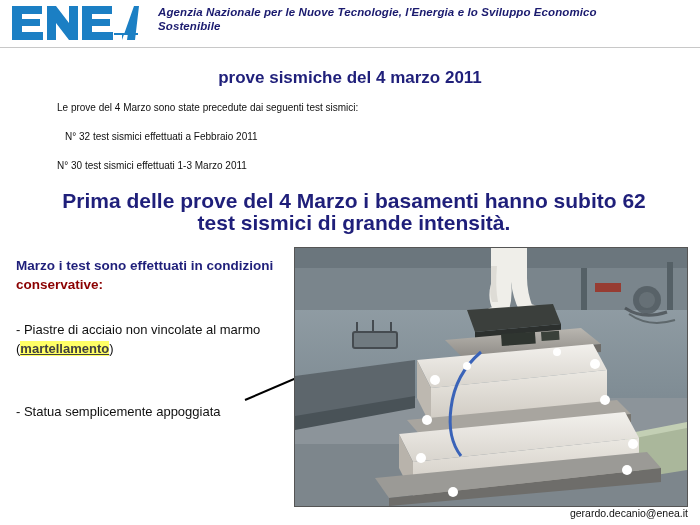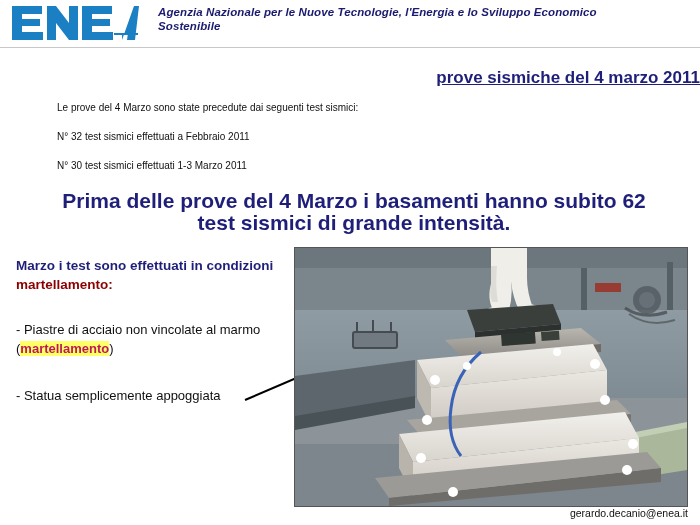--- a/index.html
+++ b/index.html
@@ -53,36 +53,35 @@
     height: 1px;
     background: #c8c8c8;
   }
 
   
   .slide-title {
     position: absolute;
     left: 0;
     top: 68px;
     width: 700px;
-    text-align: right;
+    text-align: center;
     font-size: 17px;
     font-weight: bold;
     color: #1f1f7a;
-    text-decoration: underline;
   }
 
   
   .intro-line {
     position: absolute;
     left: 57px;
     font-size: 10px;
     color: #101010;
   }
   .intro-1 { top: 102px; }
-  .intro-2 { top: 131px; }
+  .intro-2 { top: 131px; margin-left: 8px; }
   .intro-3 { top: 160px; }
 
   .emphasis {
     position: absolute;
     left: 54px;
     top: 190px;
     width: 600px;
     font-size: 21px;
     font-weight: bold;
     color: #1f1f7a;
@@ -105,24 +104,25 @@
   }
   .lc-head .cons {
     color: #8b0000;
   }
   .lc-item {
     font-size: 13px;
     color: #101010;
     line-height: 19px;
   }
   .lc-item-1 { margin-top: 26px; }
-  .lc-item-2 { margin-top: 28px; }
+  .lc-item-2 { margin-top: 44px; }
   .martell {
-    color: #be185d;
-    font-weight: bold;
+    color: #404040;
+    font-weight: bold;
+    text-decoration: underline;
     background: #ffff66;
   }
 
   
   .photo {
     position: absolute;
     left: 294px;
     top: 247px;
     width: 392px;
     height: 258px;
@@ -186,21 +186,21 @@
 <div class="slide-title">prove sismiche del 4 marzo 2011</div>
 
 <div class="intro-line intro-1">Le prove del 4 Marzo sono state precedute dai seguenti test sismici:</div>
 <div class="intro-line intro-2">N° 32 test sismici effettuati a Febbraio 2011</div>
 <div class="intro-line intro-3">N° 30 test sismici effettuati 1-3  Marzo 2011</div>
 
 <div class="emphasis">Prima delle prove del 4 Marzo i basamenti hanno subito 62 test sismici di grande intensità.</div>
 
 <div class="left-col">
   <div class="lc-head">
-    <span>Marzo i  test sono effettuati in condizioni </span><span class="cons">martellamento:</span>
+    <span>Marzo i  test sono effettuati in condizioni </span><span class="cons">conservative:</span>
   </div>
 
   <div class="lc-item lc-item-1">
     <span>- Piastre di acciaio non vincolate al marmo (</span><span class="martell">martellamento</span><span>)</span>
   </div>
 
   <div class="lc-item lc-item-2">- Statua semplicemente appoggiata</div>
 </div>
 
 <svg class="arrow" viewBox="0 0 210 95" xmlns="http://www.w3.org/2000/svg">

